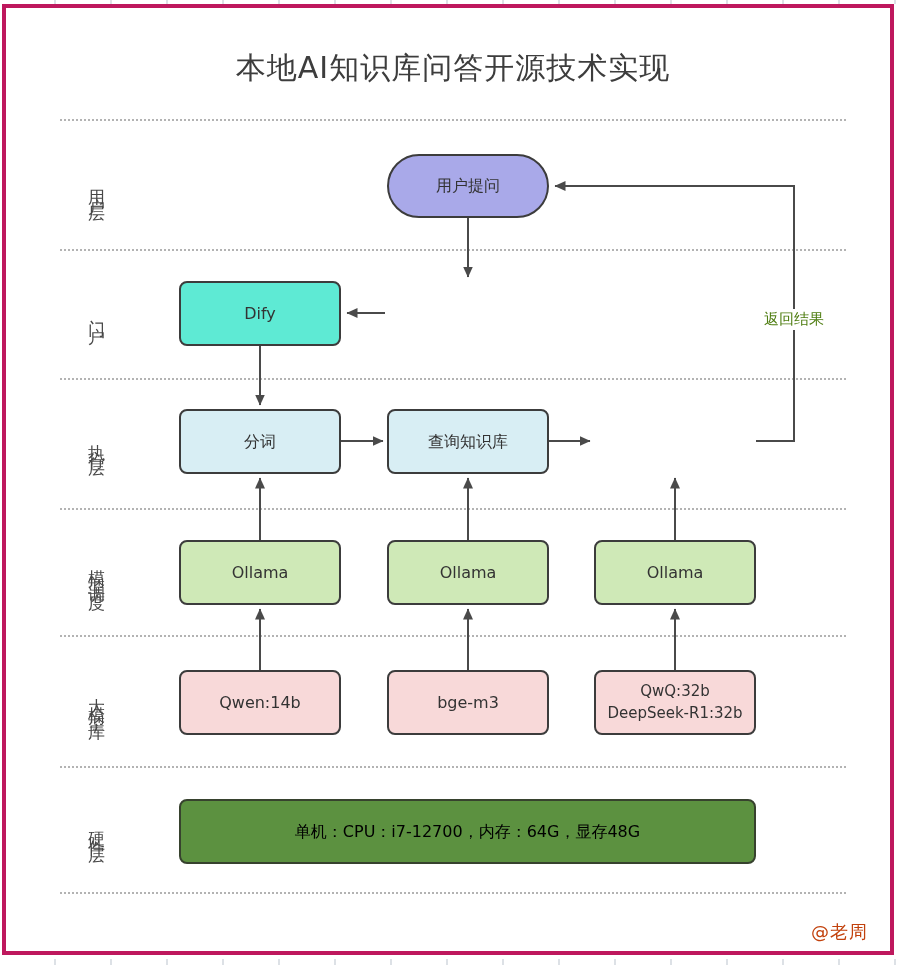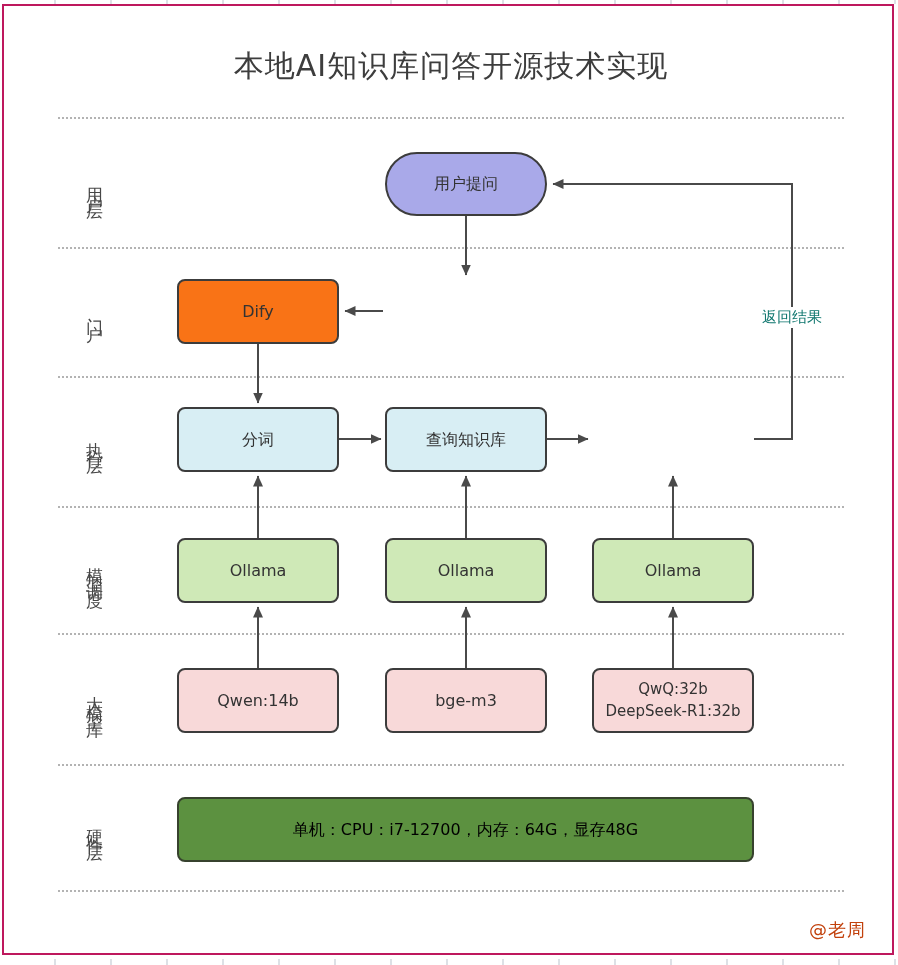--- a/index.html
+++ b/index.html
@@ -11,21 +11,21 @@
   
   .grid-strip{
     position:absolute;left:0;width:898px;height:4px;
     background:repeating-linear-gradient(90deg,transparent 0 54px,#dde1e6 54px 56px);
   }
   .grid-strip.top{top:0;}
   .grid-strip.bottom{top:959px;height:6px;}
 
   .canvas{
     position:absolute;left:2px;top:4px;width:892px;height:951px;
-    background:#ffffff;border:2px solid #be185d;box-sizing:border-box;
+    background:#ffffff;border:4px solid #be185d;box-sizing:border-box;
   }
   .inner{position:absolute;left:-2px;top:-4px;width:898px;height:965px;}
 
   .title{
     position:absolute;left:0;top:44px;width:898px;text-align:center;
     font-size:30px;color:#3d3d3d;letter-spacing:1px;
   }
 
   .sep{
     position:absolute;left:56px;width:786px;height:0;
@@ -40,30 +40,30 @@
 
   svg.edges{position:absolute;left:0;top:0;width:898px;height:965px;pointer-events:none;}
 
   .node{
     position:absolute;box-sizing:border-box;
     border:2px solid #3c3c3c;border-radius:8px;
     display:flex;flex-direction:column;align-items:center;justify-content:center;
     font-size:16px;color:#333333;text-align:center;line-height:1.45;
   }
   .node.pill{border-radius:32px;background:#a9a9e9;text-align:right;}
-  .node.pink{background:#f97316;}
+  .node.pink{background:#5eead4;}
   .node.cyan{background:#d8eef4;}
   .node.green{background:#cfe9b7;}
   .node.salmon{background:#f8d9d9;}
   .node.hw{background:#5c9140;color:#000000;font-weight:500;border-color:#37422e;}
   .node.small{font-size:15px;}
 
   .edge-label{
     position:absolute;background:#ffffff;padding:1px 3px;
-    font-size:15px;color:#0f766e;transform:translateX(-50%);
+    font-size:15px;color:#4d7c0f;transform:translateX(-50%);
   }
 
   .watermark{
     position:absolute;right:34px;top:916px;
     font-size:18px;color:#c2410c;letter-spacing:1px;
   }
 </style>
 </head>
 <body>
 

